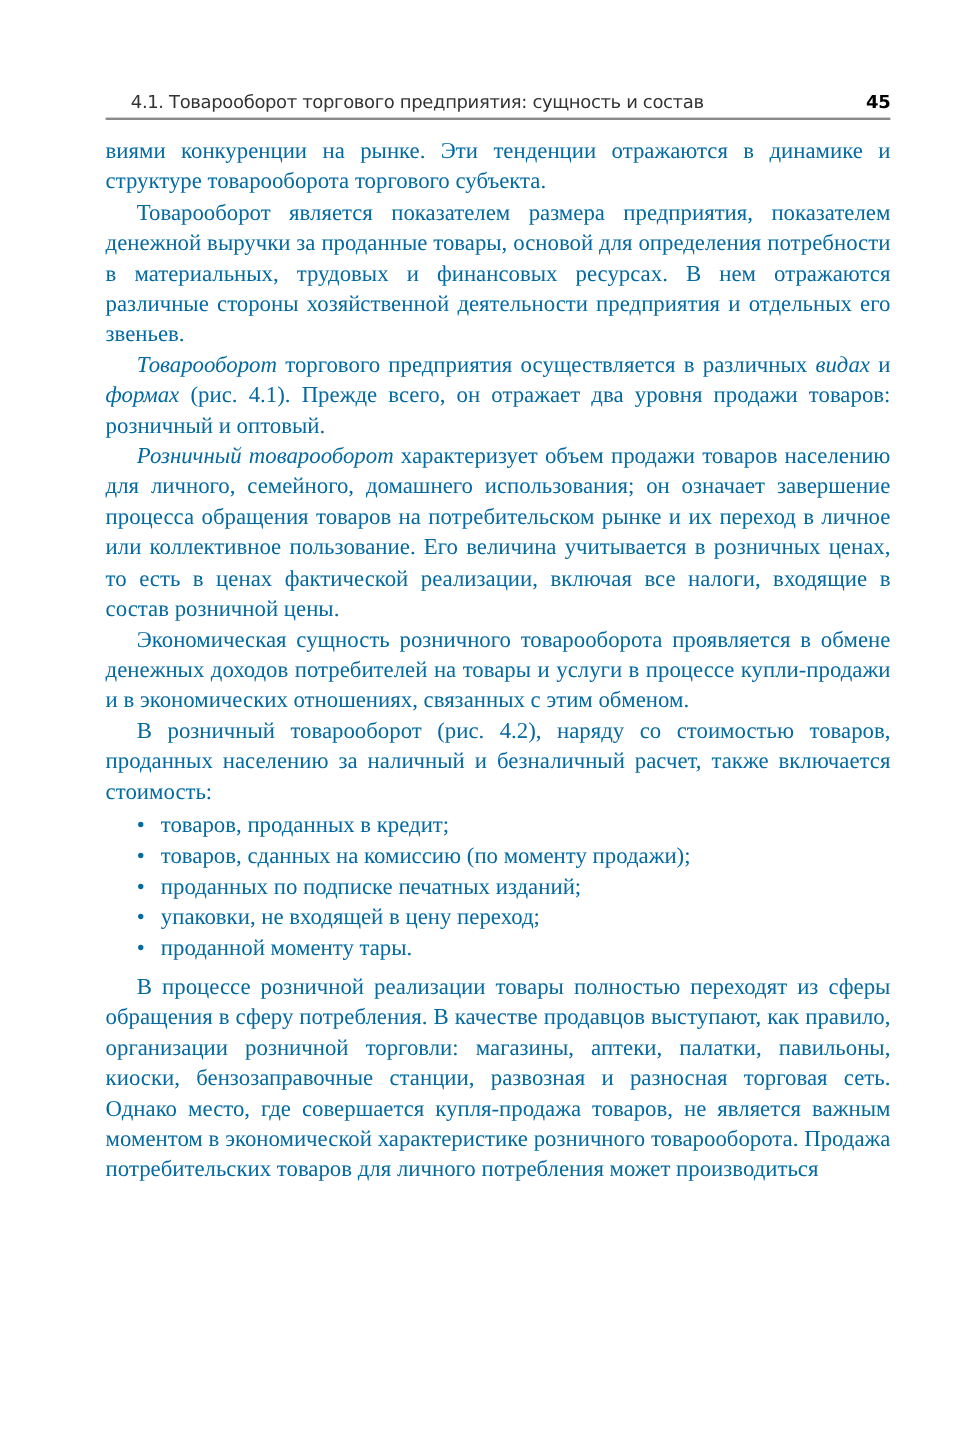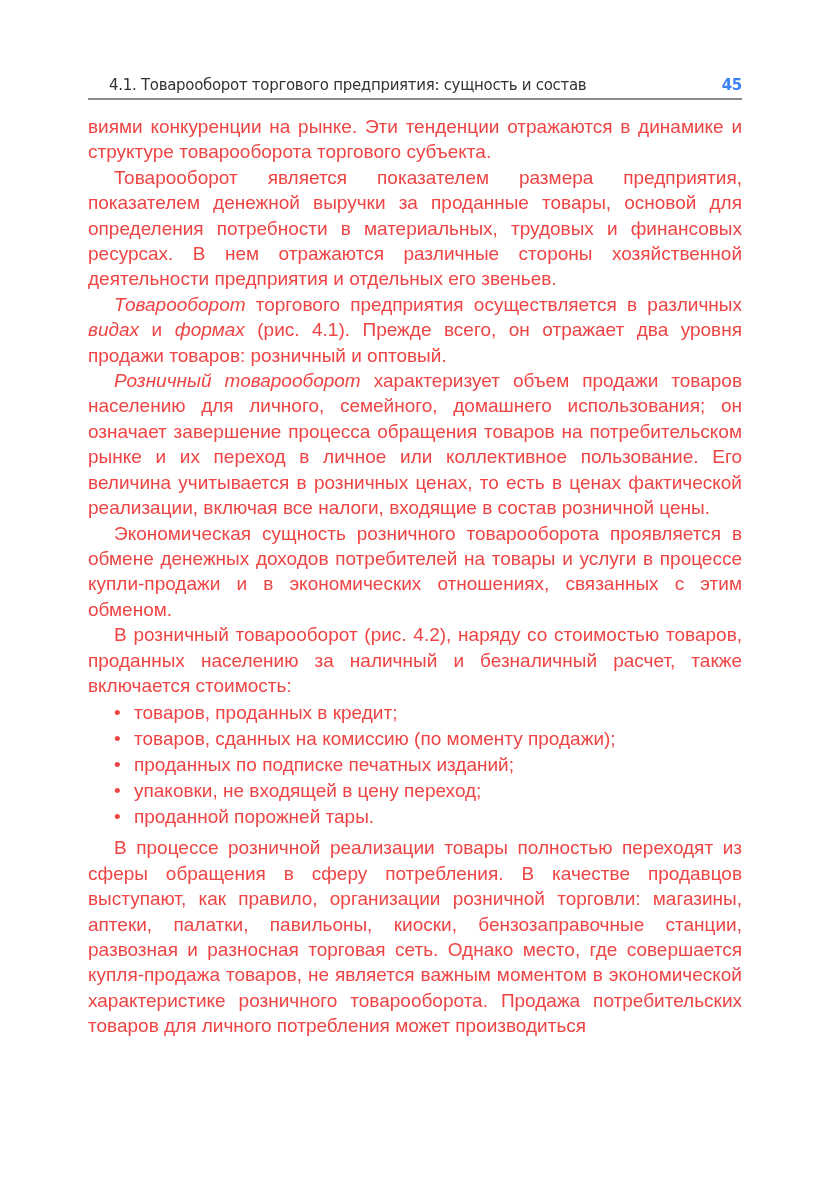--- a/index.html
+++ b/index.html
@@ -2,23 +2,23 @@
 <html><head>
   <meta charset="utf-8">
   <style>
     html, body { margin: 0; padding: 0; background: #ffffff; }
     body { width: 817px; height: 1200px; position: relative; overflow: hidden; }
     .page { position: absolute; left: 88px; top: 76px; width: 654px; color: #2b2b2b; }
     .running-head { display: flex; justify-content: space-between; align-items: flex-end;
       font-family: "DejaVu Sans", sans-serif; font-size: 15px; color: #333; padding-bottom: 4px;
       border-bottom: 2px solid #8a8a8a; letter-spacing: -0.3px; }
     .running-head .title { font-weight: normal; margin-left: 21px; }
-    .running-head .page-num { font-weight: bold; font-size: 15px; color: #3b82f6; }
-    .body { margin-top: 14px; font-family: Liberation Sans, sans-serif; font-size: 19px; line-height: 25.4px;
-      text-align: justify; color: #ef4444; }
+    .running-head .page-num { font-weight: bold; font-size: 15px; color: #000000; }
+    .body { margin-top: 14px; font-family: Liberation Serif, serif; font-size: 19px; line-height: 25.4px;
+      text-align: justify; color: #0369a1; }
     .body p { margin: 0; }
     .body p.indent { text-indent: 26px; }
     .body ul { list-style: none; margin: 2px 0 4px 0; padding: 0 0 0 26px; }
     .body ul li { position: relative; padding-left: 20px; margin: 0; line-height: 25.8px; text-align: left; }
     .body ul li::before { content: "\2022"; position: absolute; left: 0; top: 0; }
     .para-gap { margin-top: 6px !important; }
     em { font-style: italic; }
   </style>
 </head>
 <body>
@@ -34,17 +34,17 @@
     <p class="indent">Товарооборот является показателем размера предприятия, показателем денежной выручки за проданные товары, основой для определения потребности в материальных, трудовых и финансовых ресурсах. В нем отражаются различные стороны хозяйственной деятельности предприятия и отдельных его звеньев.</p>
     <p class="indent"><em>Товарооборот</em><span> торгового предприятия осуществляется в различных </span><em>видах</em><span> и </span><em>формах</em><span> (рис. 4.1). Прежде всего, он отражает два уровня продажи товаров: розничный и оптовый.</span></p>
     <p class="indent"><em>Розничный товарооборот</em><span> характеризует объем продажи товаров населению для личного, семейного, домашнего использования; он означает завершение процесса обращения товаров на потребительском рынке и их переход в личное или коллективное пользование. Его величина учитывается в розничных ценах, то есть в ценах фактической реализации, включая все налоги, входящие в состав розничной цены.</span></p>
     <p class="indent">Экономическая сущность розничного товарооборота проявляется в обмене денежных доходов потребителей на товары и услуги в процессе купли-продажи и в экономических отношениях, связанных с этим обменом.</p>
     <p class="indent">В розничный товарооборот (рис. 4.2), наряду со стоимостью товаров, проданных населению за наличный и безналичный расчет, также включается стоимость:</p>
     <ul>
       <li>товаров, проданных в кредит;</li>
       <li>товаров, сданных на комиссию (по моменту продажи);</li>
       <li>проданных по подписке печатных изданий;</li>
       <li>упаковки, не входящей в цену переход;</li>
-      <li>проданной порожней тары.</li>
+      <li>проданной моменту тары.</li>
     </ul>
     <p class="indent para-gap">В процессе розничной реализации товары полностью переходят из сферы обращения в сферу потребления. В качестве продавцов выступают, как правило, организации розничной торговли: магазины, аптеки, палатки, павильоны, киоски, бензозаправочные станции, развозная и разносная торговая сеть. Однако место, где совершается купля-продажа товаров, не является важным моментом в экономической характеристике розничного товарооборота. Продажа потребительских товаров для личного потребления может производиться</p>
   </div>
 </div>
 
 </body></html>

